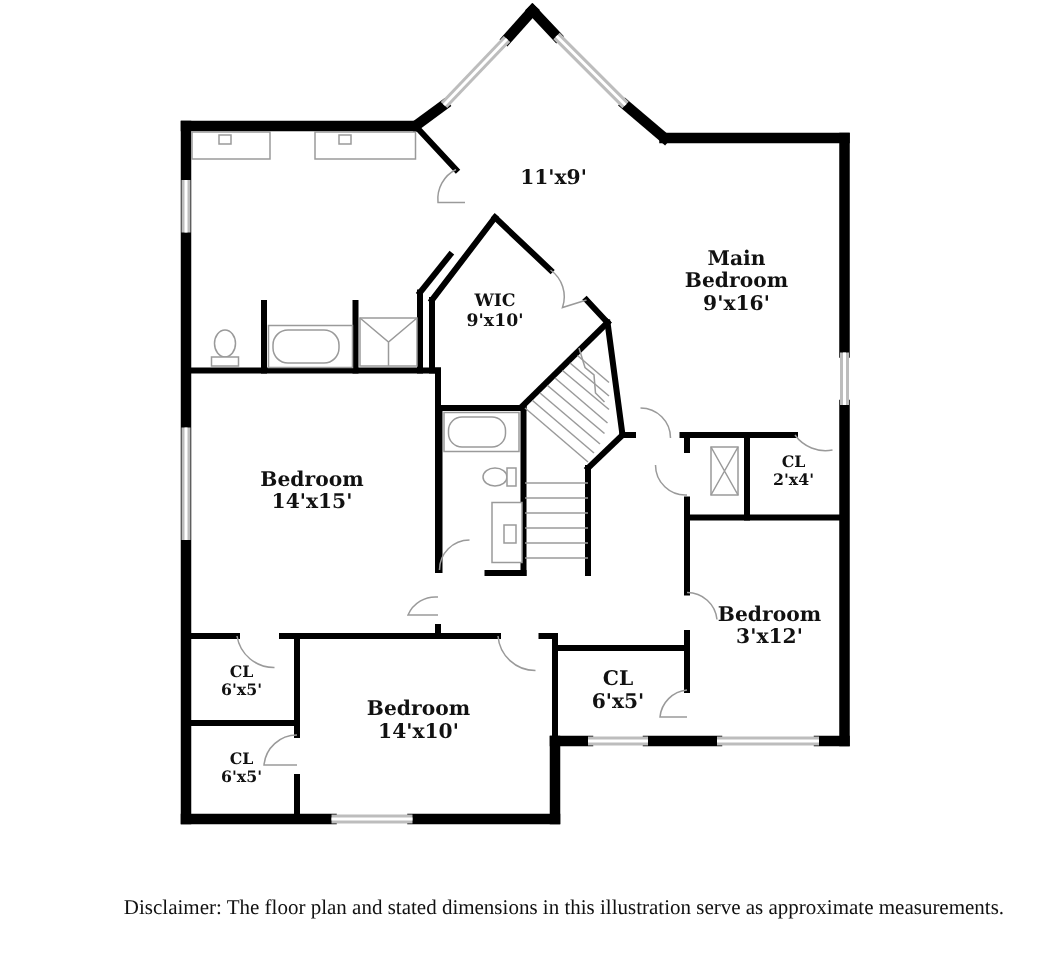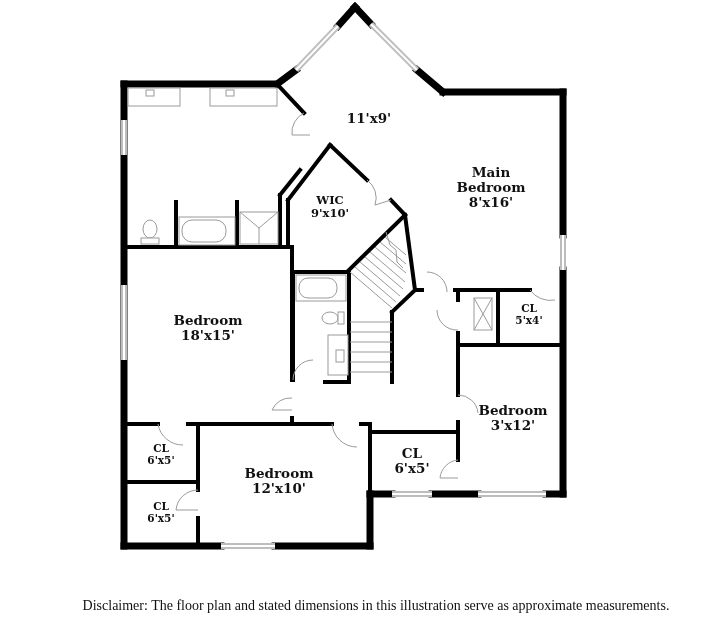--- a/index.html
+++ b/index.html
@@ -179,41 +179,41 @@
     <path class="stair" d="M386 232 L390 245 L396 250 L397 262 L403 268"></path>
   </g>
 </svg>
 
 <div class="lbl big" style="left:369px;top:103px;margin-top:16px;">
   <span>11'x9'</span>
 </div>
 <div class="lbl big" style="left:491px;top:188px;">
   <span>Main</span>
   <span>Bedroom</span>
-  <span>8'x16'</span>
+  <span>9'x16'</span>
 </div>
 <div class="lbl mid" style="left:330px;top:207px;">
   <span>WIC</span>
   <span>9'x10'</span>
 </div>
 <div class="lbl small" style="left:529px;top:315px;">
   <span>CL</span>
-  <span>5'x4'</span>
+  <span>2'x4'</span>
 </div>
 <div class="lbl big" style="left:208px;top:328px;">
   <span>Bedroom</span>
-  <span>18'x15'</span>
+  <span>14'x15'</span>
 </div>
 <div class="lbl big" style="left:513px;top:418px;">
   <span>Bedroom</span>
   <span>3'x12'</span>
 </div>
 <div class="lbl big" style="left:279px;top:481px;">
   <span>Bedroom</span>
-  <span>12'x10'</span>
+  <span>14'x10'</span>
 </div>
 <div class="lbl big" style="left:412px;top:461px;">
   <span>CL</span>
   <span>6'x5'</span>
 </div>
 <div class="lbl small" style="left:161px;top:455px;">
   <span>CL</span>
   <span>6'x5'</span>
 </div>
 <div class="lbl small" style="left:161px;top:513px;">

